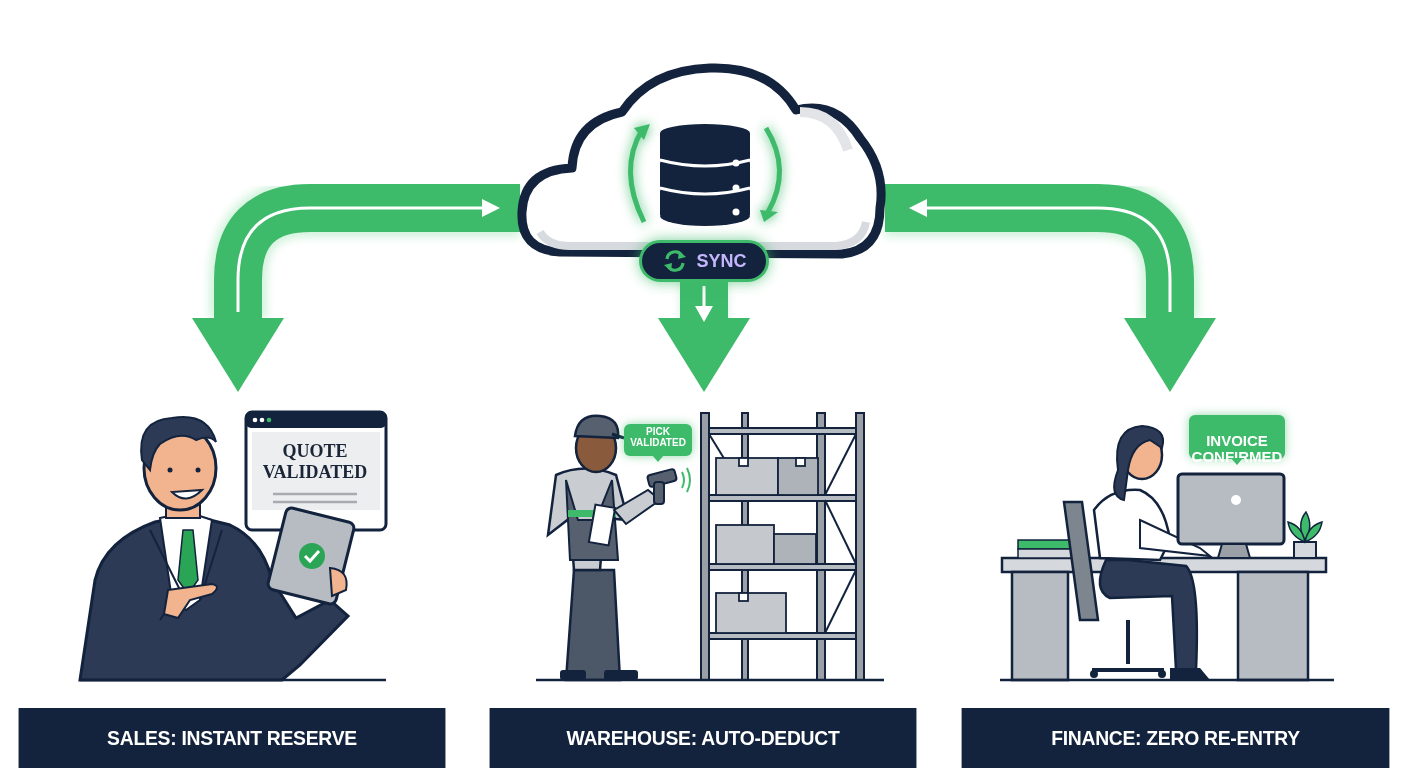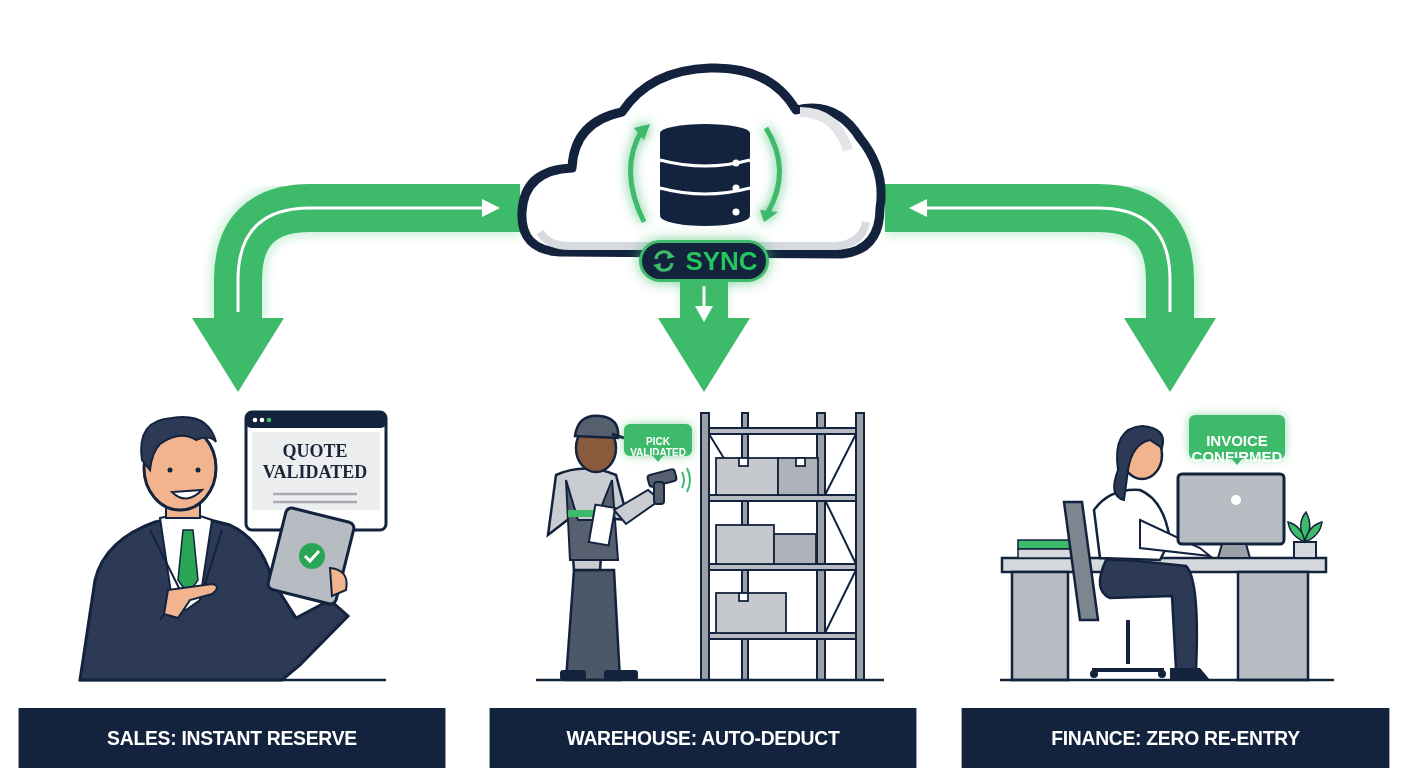--- a/index.html
+++ b/index.html
@@ -15,31 +15,31 @@
   #bar-warehouse { left: 471px; width: 464px; }
   #bar-finance { left: 943px; width: 465px; }
   .bubble { position: absolute; background: #3dba6a; color: #fff; font-weight: bold;
             text-align: center; border-radius: 6px; line-height: 1.05;
             box-shadow: 0 0 10px rgba(61,186,106,0.55);
             font-family: "Liberation Sans", sans-serif; }
   .bubble::after { content: ""; position: absolute; left: 50%; bottom: -6px;
             margin-left: -6px; border-left: 6px solid transparent;
             border-right: 6px solid transparent; border-top: 7px solid #3dba6a; }
   #bubble-pick { left: 624px; top: 424px; width: 68px; height: 32px; font-size: 10px;
-                 padding-top: 13px; box-sizing: border-box; }
+                 padding-top: 3px; box-sizing: border-box; }
   #bubble-invoice { left: 1189px; top: 415px; width: 96px; height: 44px; font-size: 15px;
                     padding-top: 18px; box-sizing: border-box; }
   #quote-text { position: absolute; left: 252px; top: 441px; width: 126px; text-align: center;
                 font-weight: bold; font-size: 18px; color: #1a2537; line-height: 1.15;
                 font-family: Liberation Serif, serif; }
   #sync-pill { position: absolute; left: 639px; top: 240px; width: 130px; height: 42px;
                border-radius: 21px; background: #13233d; border: 3px solid #3dba6a;
                box-sizing: border-box; box-shadow: 0 0 14px rgba(61,186,106,0.7);
                display: flex; align-items: center; justify-content: center; gap: 7px; }
-  #sync-text { color: #22c55e; font-weight: bold; font-size: 26px;
+  #sync-text { color: #c4b5fd; font-weight: bold; font-size: 18px;
                font-family: "Liberation Sans", sans-serif; }
 </style>
 </head>
 <body>
 
 <svg id="canvas" viewBox="0 0 1408 768" xmlns="http://www.w3.org/2000/svg">
   <defs>
     <filter id="glow" x="-20%" y="-20%" width="140%" height="140%">
       <feGaussianBlur stdDeviation="6" result="b"></feGaussianBlur>
       <feMerge>

